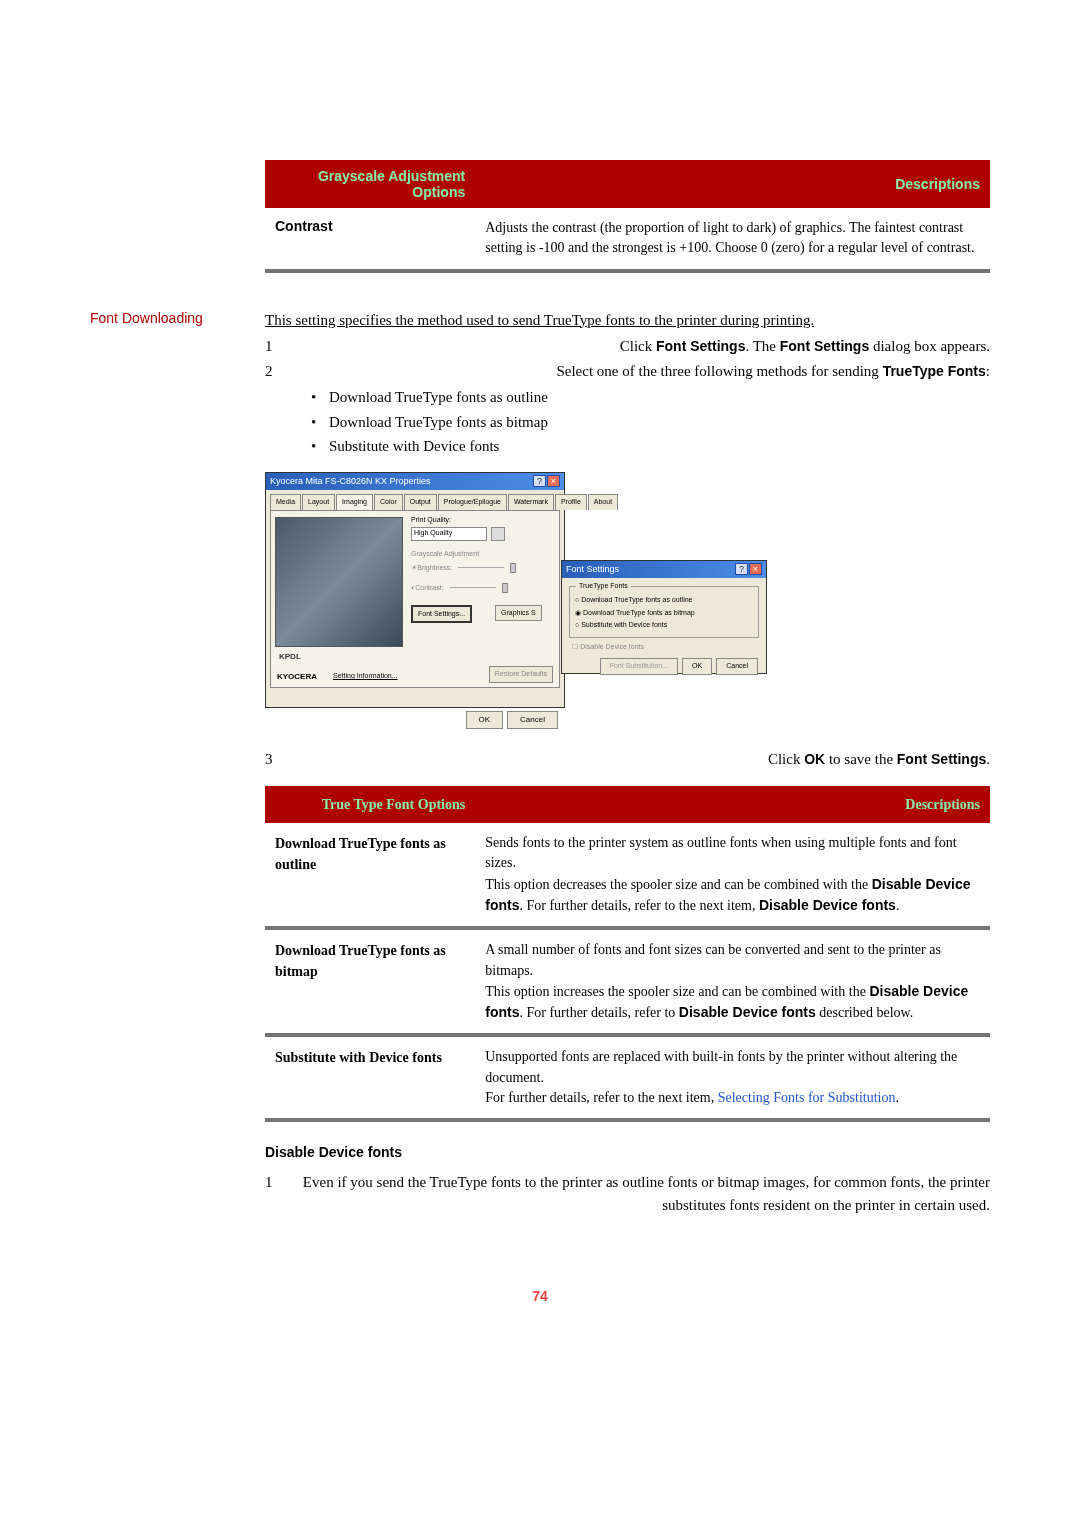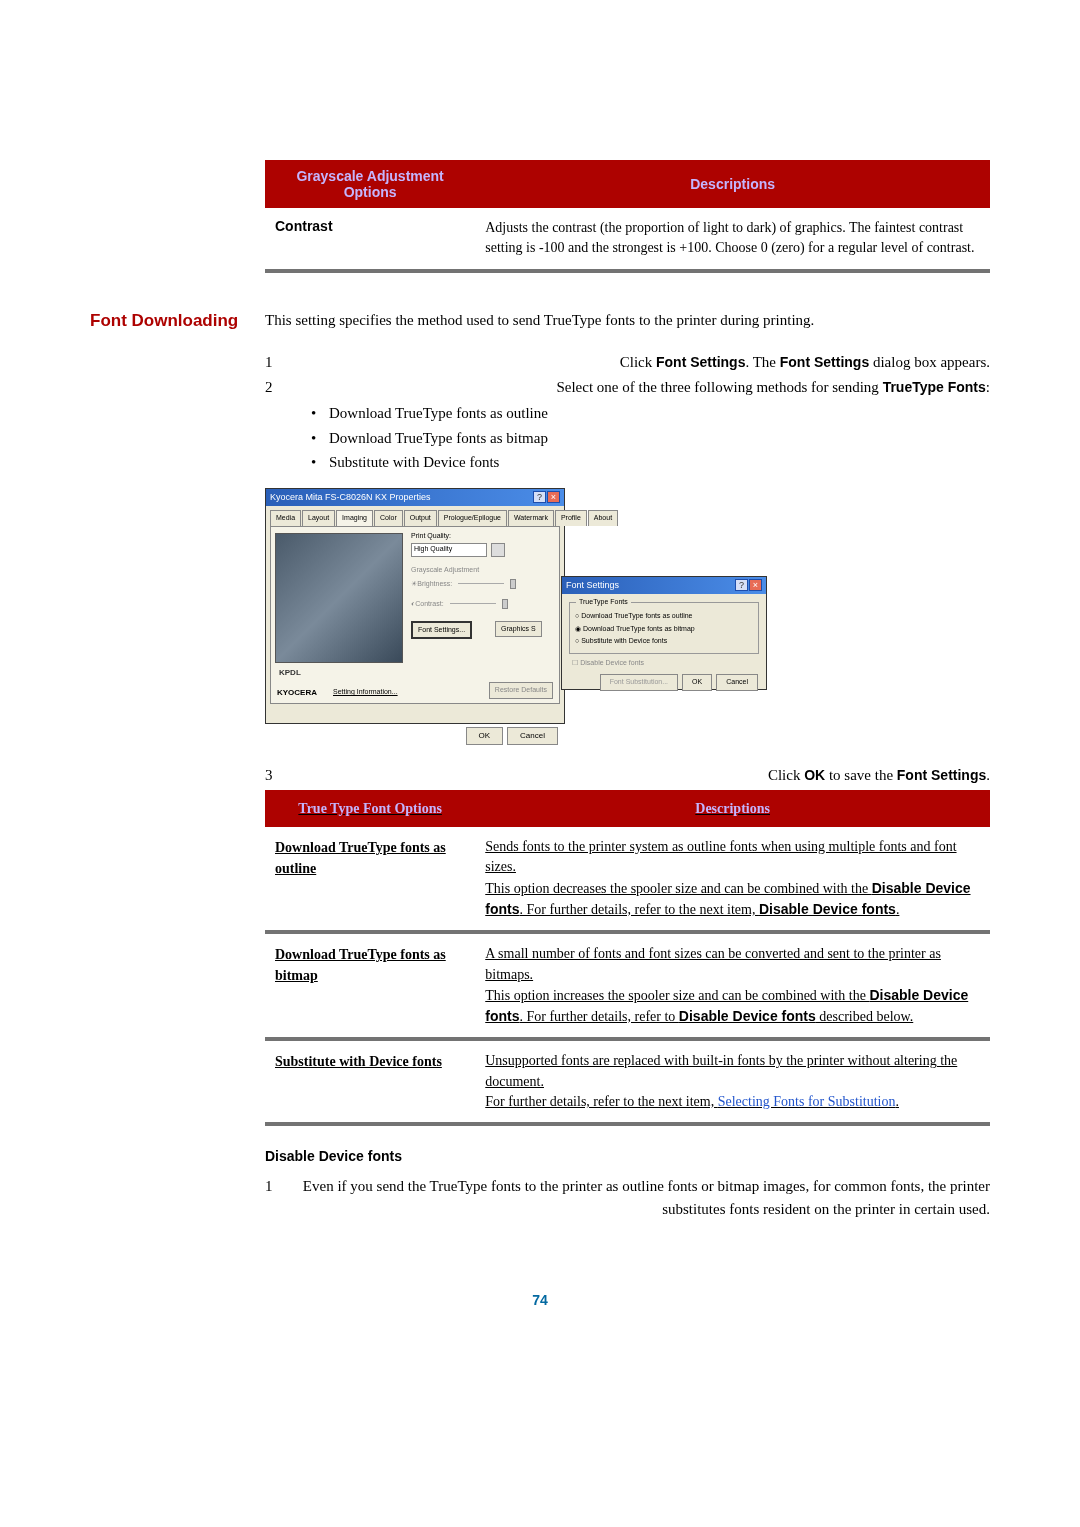--- a/index.html
+++ b/index.html
@@ -14,56 +14,56 @@
     .content-wrapper {
       margin-left: 175px;
     }
     .table1, .table2 {
       width: 100%;
       border-collapse: collapse;
       margin-bottom: 20px;
     }
     .table1 th, .table2 th {
       background: #AD0200;
-      color: #c4b5fd;
-      text-align: center;
+      color: #86efac;
+      text-align: right;
       padding: 8px 10px;
       font-weight: bold;
       font-size: 14px;
     }
     .table1 td, .table2 td {
       padding: 10px;
       vertical-align: top;
       font-size: 14px;
       border-bottom: 4px solid #737373;
     }
     .table1 td.label, .table2 td.label {
       font-weight: bold;
       width: 29%;
     }
     .section {
       display: flex;
       margin-top: 36px;
     }
     .section-title {
       color: #a94442;
-      font-weight: bold;
-      font-size: 17px;
+      font-weight: normal;
+      font-size: 14px;
       width: 175px;
       flex-shrink: 0;
       line-height: 1.4;
     }
     .section-title span { color: #AD0200; }
     .section-body {
       flex: 1;
       font-family: Georgia, 'Times New Roman', serif;
       font-size: 15px;
       line-height: 1.5;
     }
-    .section-body p { margin-bottom: 20px; }
+    .section-body p { margin-bottom: 4px; text-decoration: underline; }
     .ol-item {
       display: flex;
       margin-bottom: 2px;
     }
     .ol-num {
       width: 22px;
       flex-shrink: 0;
     }
     .ol-text {
       flex: 1;
@@ -197,21 +197,21 @@
     .subsection-title {
       font-family: Arial, Helvetica, sans-serif;
       font-weight: bold;
       font-size: 14px;
       margin: 20px 0 8px 0;
     }
     .link-text { color: #2255cc; }
     .page-num {
       text-align: center;
       margin-top: 70px;
-      color: #0369a1;
+      color: #ef4444;
       font-weight: bold;
       font-family: Arial;
       font-size: 14px;
     }
     .desc-mixed { font-family: Georgia, 'Times New Roman', serif; font-size: 15px; line-height: 1.45; }
     .desc-mixed .bold { font-family: Arial; font-size: 14px; }
   </style>
 </head>
 <body>
 
@@ -337,21 +337,21 @@
       </div>
     </div>
 
     <div class="ol-item after-shot">
       <div class="ol-num">3</div>
       <div class="ol-text">
         <span>Click </span><span class="bold">OK</span><span> to save the </span><span class="bold">Font Settings</span><span>.</span>
       </div>
     </div>
 
-    <table class="table2" style="margin-top:4px;text-decoration:underline;">
+    <table class="table2" style="margin-top:16px;">
       <tbody>
           <tr>
         <th>True Type Font Options</th>
         <th>Descriptions</th>
       </tr>
       <tr>
         <td class="label">Download TrueType fonts as outline</td>
         <td class="desc-mixed">
           <span>Sends fonts to the printer system as outline fonts when using multiple fonts and font sizes.</span><br>
           <span>This option decreases the spooler size and can be combined with the </span><span class="bold">Disable Device fonts</span><span>. For further details, refer to the next item, </span><span class="bold">Disable Device fonts</span><span>.</span>

